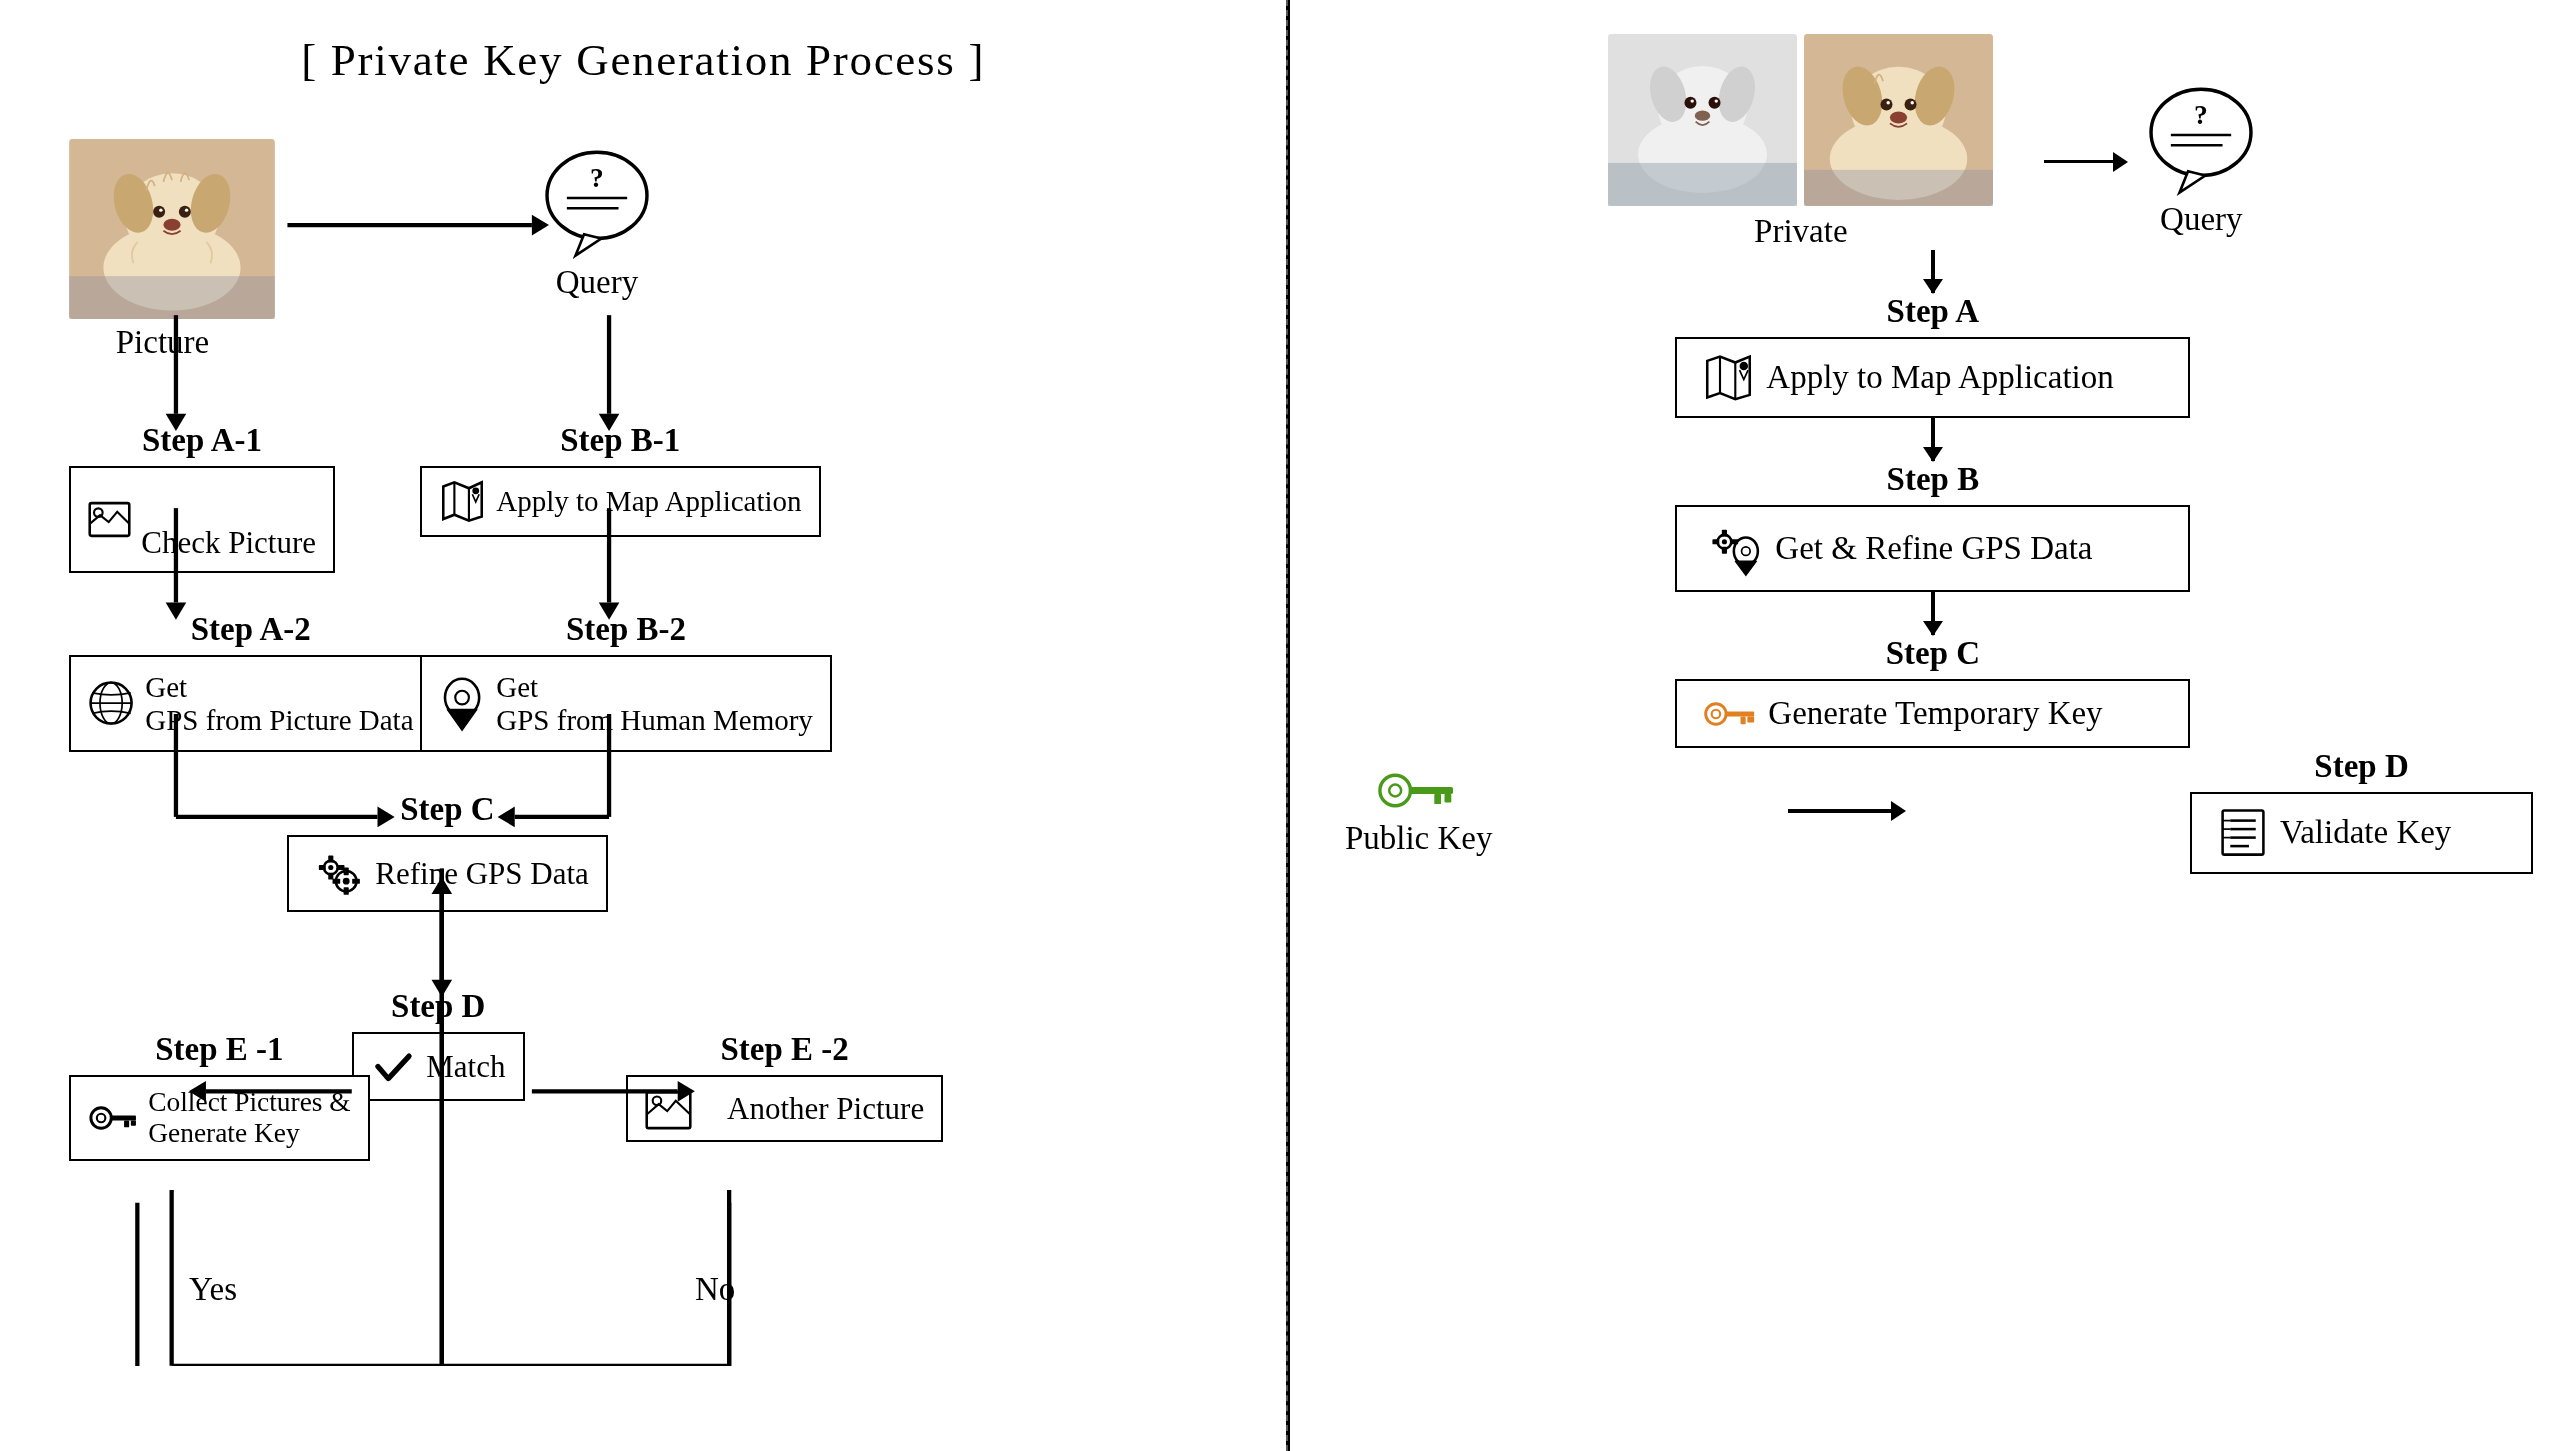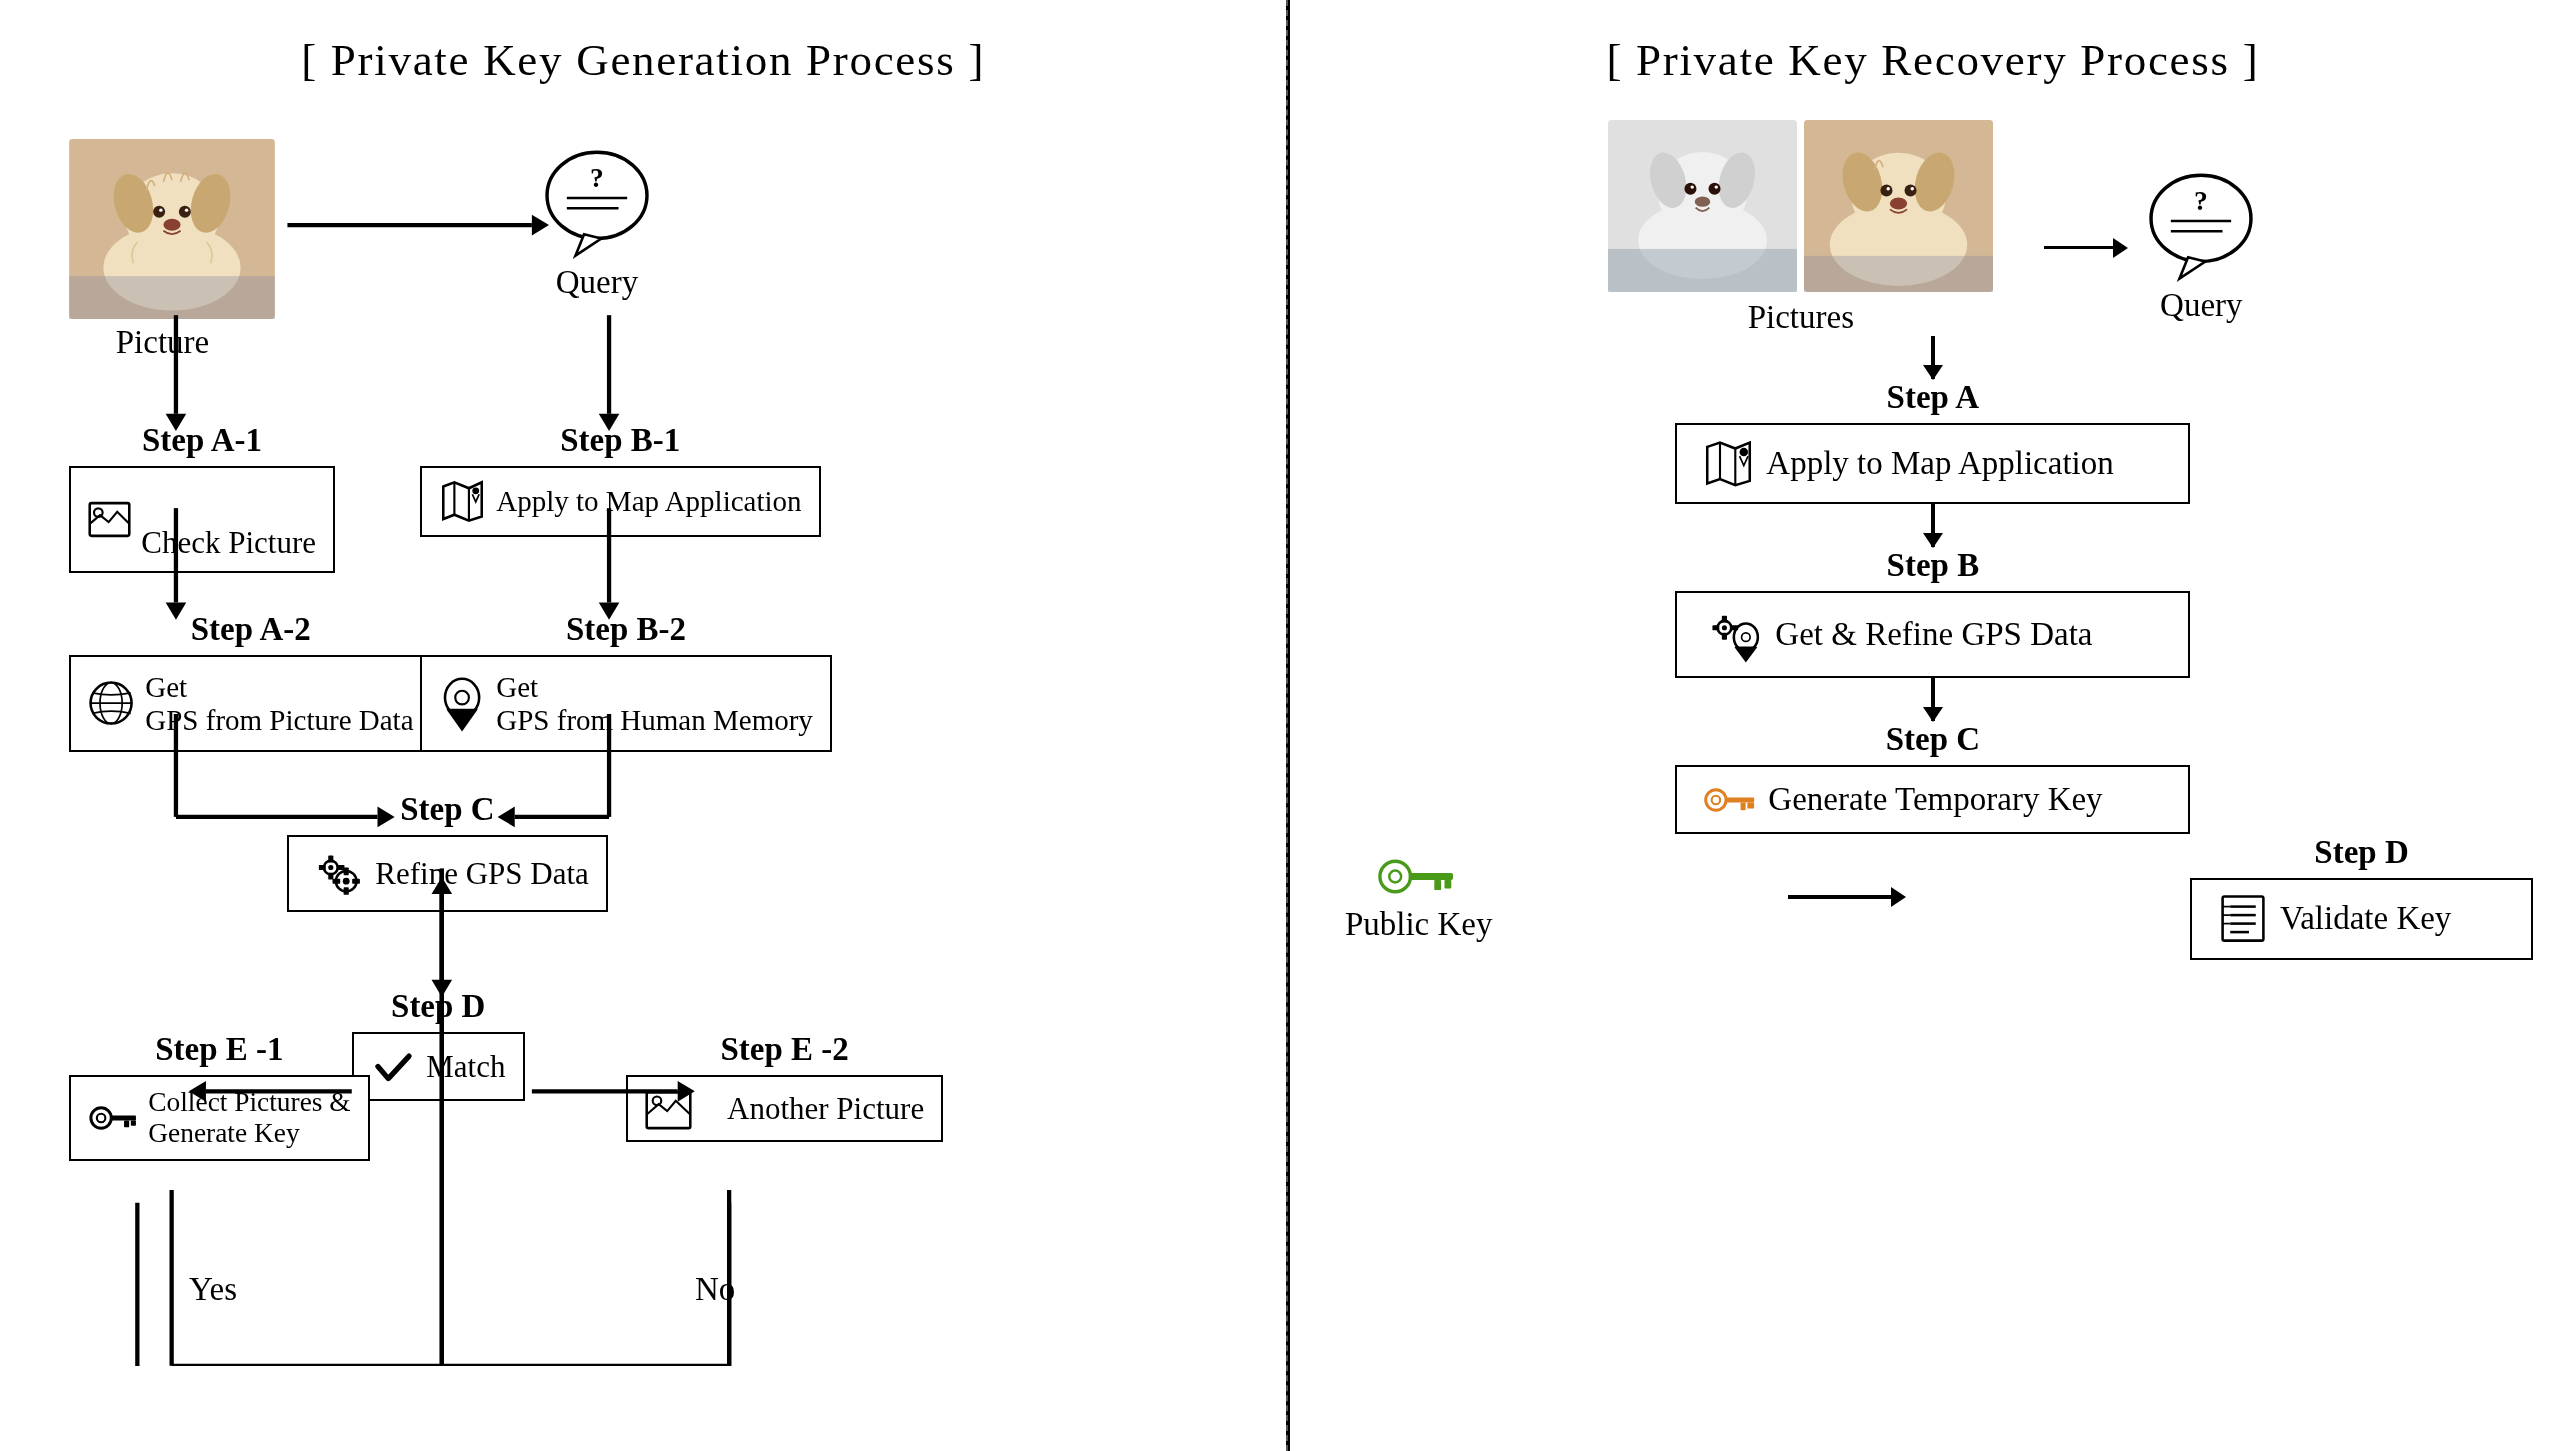--- a/index.html
+++ b/index.html
@@ -327,21 +327,20 @@
       <line x1="465" y1="1450" x2="465" y2="900" stroke="#000" stroke-width="5"></line>
       <polygon points="453,900 465,880 477,900" fill="#000"></polygon>
     </svg>
 
   </div>
 </div>
 
 <div class="divider"></div>
 
 <div class="panel">
-  <div style="text-align:center;font-size:45px;font-weight:normal;margin-bottom:34px;letter-spacing:1.7px;">[ Private Key Recovery Process ]</div>
 
   <div class="right-flow">
 
     <div style="display:flex; flex-direction:row; align-items:flex-start; gap:51px; margin-bottom:0;">
 
       <div style="display:flex; flex-direction:column; align-items:center;">
         <div style="display:flex; flex-direction:row; gap:6.9px;">
 
           <svg width="189" height="172" viewBox="0 0 220 200">
             <rect width="220" height="200" fill="#e0e0e0" rx="4"></rect>
@@ -367,21 +366,21 @@
             <circle cx="96" cy="82" r="7" fill="#3a2010"></circle>
             <circle cx="124" cy="82" r="7" fill="#3a2010"></circle>
             <circle cx="98" cy="80" r="2" fill="#fff"></circle>
             <circle cx="126" cy="80" r="2" fill="#fff"></circle>
             <ellipse cx="110" cy="97" rx="10" ry="7" fill="#8a4030"></ellipse>
             <path d="M100,104 Q110,112 120,104" stroke="#8a4030" stroke-width="2" fill="none"></path>
             <path d="M82,58 Q87,38 92,55" stroke="#d4b080" stroke-width="2" fill="none"></path>
             <rect x="0" y="158" width="220" height="42" fill="#9090a0" opacity="0.4"></rect>
           </svg>
         </div>
-        <div style="font-size:33px; margin-top:6.9px; text-align:center;">Pictures</div>
+        <div style="font-size:33px; margin-top:6.9px; text-align:center;">Private</div>
       </div>
 
       <div style="display:flex; flex-direction:row; align-items:center; margin-top:51px;">
         <div style="display:flex; align-items:center;">
           <div style="height:3.4px; width:69px; background:#000;"></div>
           <div style="width:0; height:0; border-top:10.3px solid transparent; border-bottom:10.3px solid transparent; border-left:15.4px solid #000;"></div>
         </div>
         <div style="display:flex; flex-direction:column; align-items:center; margin-left:17px;">
           <svg width="112" height="112" viewBox="0 0 130 130">
             <ellipse cx="65" cy="55" rx="58" ry="50" fill="none" stroke="#000" stroke-width="4"></ellipse>

